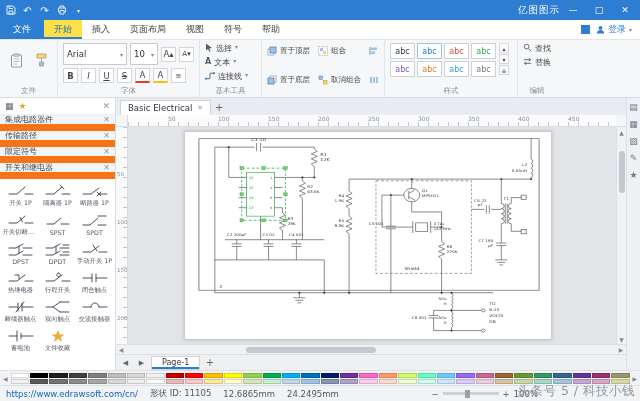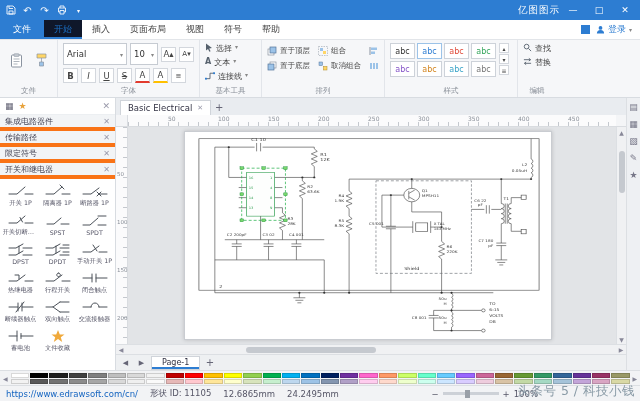--- a/index.html
+++ b/index.html
@@ -10,58 +10,58 @@
 
 .titlebar{height:20px;background:#2d7dd2;display:flex;align-items:center;color:#fff;flex:none;padding:0 2px}
 .qicon{width:17px;height:16px;display:flex;align-items:center;justify-content:center;font-size:10px;opacity:.95}
 .tb-title{flex:1;text-align:right;font-size:9.5px;letter-spacing:1px}
 .win-btn{width:26px;height:20px;display:flex;align-items:center;justify-content:center;font-size:9px}
 
 
 .menubar{height:20px;background:#fff;border-bottom:1px solid #e2e5e9;display:flex;align-items:stretch;flex:none}
 .file-btn{background:#2d7dd2;color:#fff;padding:0 13px;display:flex;align-items:center;font-size:9px}
 .mtab{padding:0 10px;display:flex;align-items:center;font-size:9px;color:#444}
-.mtab.active{color:#1b6ec2;background:#0f172a;box-shadow:inset 0 -2px 0 #2d7dd2}
+.mtab.active{color:#1b6ec2;background:#fde047;box-shadow:inset 0 -2px 0 #2d7dd2}
 .menu-right{margin-left:auto;display:flex;align-items:center;gap:6px;padding-right:8px}
 .login{color:#2d7dd2;display:flex;align-items:center;gap:3px;font-size:9px}
 .caret{font-size:6px;color:#888}
 
 
 .ribbon{height:58px;background:#f6f7f9;border-bottom:1px solid #d8dce1;display:flex;flex:none}
 .rgroup{display:flex;flex-direction:column;border-right:1px solid #e2e5ea;padding:3px 5px 0}
 .rg-body{flex:1;display:flex;align-items:flex-start}
 .rg-label{height:12px;line-height:11px;text-align:center;font-size:7.5px;color:#8a9099}
 .rbtn{border:1px solid transparent;border-radius:2px;display:flex;align-items:center;justify-content:center;color:#555}
 .big-btn{width:22px;height:34px;flex-direction:column;gap:2px}
 .fnt-col{display:flex;flex-direction:column;gap:3px}
 .fnt-row{display:flex;gap:3px;align-items:center}
 .fselect{border:1px solid #c6cbd2;background:#fff;height:22px;display:flex;align-items:center;padding:0 3px;font-size:8.5px;gap:3px;color:#333}
 .sq{width:15px;height:15px;border:1px solid #d3d7dd;background:#fff;display:flex;align-items:center;justify-content:center;font-size:8.5px;color:#444}
 .b{font-weight:bold}.i{font-style:italic}.u{text-decoration:underline}.s{text-decoration:line-through}
 .acolor{border-bottom:2px solid #e23b2e}.ahl{border-bottom:2px solid #ffc000}
 .stack{display:flex;flex-direction:column;gap:2px}
 .tool-row{display:flex;align-items:flex-start;gap:3px;height:12px;font-size:8px;color:#444}
-.arr-grid{display:grid;grid-template-columns:auto auto auto;gap:0 8px}
+.arr-grid{display:grid;grid-template-columns:auto auto auto;gap:14px 8px}
 .arr-cell{display:flex;align-items:center;gap:3px;font-size:7.5px;color:#444;height:15px}
 .presets{display:grid;grid-template-columns:repeat(4,25px);grid-auto-rows:16px;gap:2px}
 .preset{border:1px solid #cdd2d9;background:#fff;font-size:8px;display:flex;align-items:center;justify-content:center}
 .gal-col{display:flex;flex-direction:column;gap:1px;margin:0 3px}
 .gal-col .sq{width:10px;height:10px;font-size:6px}
 .chip{width:9px;height:9px;border:1px solid #aab0b8;display:inline-block}
 .style-right{display:flex;flex-direction:column;gap:2px;margin-left:4px}
 
 
 .main{flex:1;display:flex;min-height:0}
 
 .sidebar{width:116px;background:#fff;border-right:1px solid #d8dce1;display:flex;flex-direction:column;flex:none}
 .sb-strip{height:17px;display:flex;align-items:center;gap:5px;padding:0 5px;border-bottom:1px solid #eceff2;color:#667;font-size:9px}
 .sb-search{height:21px;display:flex;align-items:center;gap:3px;padding:2px 4px;border-bottom:1px solid #eceff2}
 .sb-search input{flex:1;height:15px;border:1px solid #c6cbd2;font-size:8px;padding:0 3px;min-width:0}
 .s-btn{width:16px;height:15px;border:1px solid #d3d7dd;background:#f7f8fa;display:flex;align-items:center;justify-content:center}
-.lib-sec{height:16px;background:#f2f4f6;border-bottom:4px solid #f97316;display:flex;align-items:center;padding:0 5px;font-size:8px;color:#445;gap:4px}
+.lib-sec{height:16px;background:#f2f4f6;border-bottom:7px solid #f97316;display:flex;align-items:center;padding:0 5px;font-size:8px;color:#445;gap:4px}
 .lib-sec .x{margin-left:auto;color:#99a;font-size:8px}
 .sym-grid{flex:1;display:grid;grid-template-columns:repeat(3,1fr);grid-auto-rows:29px;padding:2px;gap:0;overflow:hidden}
 .sym{display:flex;flex-direction:column;align-items:center;justify-content:center;gap:1px}
 .sym-glyph{width:26px;height:14px}
 .sym-glyph svg{width:26px;height:14px;display:block}
 .sym-label{font-size:6.3px;color:#556;max-width:36px;white-space:nowrap;overflow:hidden;text-overflow:ellipsis}
 
 
 .canvas-col{flex:1;display:flex;flex-direction:column;min-width:0}
 .docbar{height:17px;background:#e9ecf0;display:flex;align-items:flex-end;padding-left:4px;flex:none}
@@ -275,21 +275,20 @@
           </div>
           <div class="arr-cell">
             <svg width="10" height="10" viewBox="0 0 10 10">
                 <rect x="1" y="2" width="2" height="6" fill="#9cc3e8"></rect>
                 <rect x="4" y="2" width="2" height="6" fill="#9cc3e8"></rect>
                 <rect x="7" y="2" width="2" height="6" fill="#9cc3e8"></rect>
               </svg>
           </div>
         </div>
       </div>
-      <div class="rg-label">排列</div>
     </div>
 
     <div class="rgroup">
       <div class="rg-body">
         <div class="presets">
           <div class="preset" style="color:#333">abc</div>
           <div class="preset" style="color:#2d7dd2;border-color:#9cc3e8">abc</div>
           <div class="preset" style="color:#e04b3a">abc</div>
           <div class="preset" style="color:#35a65c">abc</div>
           <div class="preset" style="color:#8655c8">abc</div>

